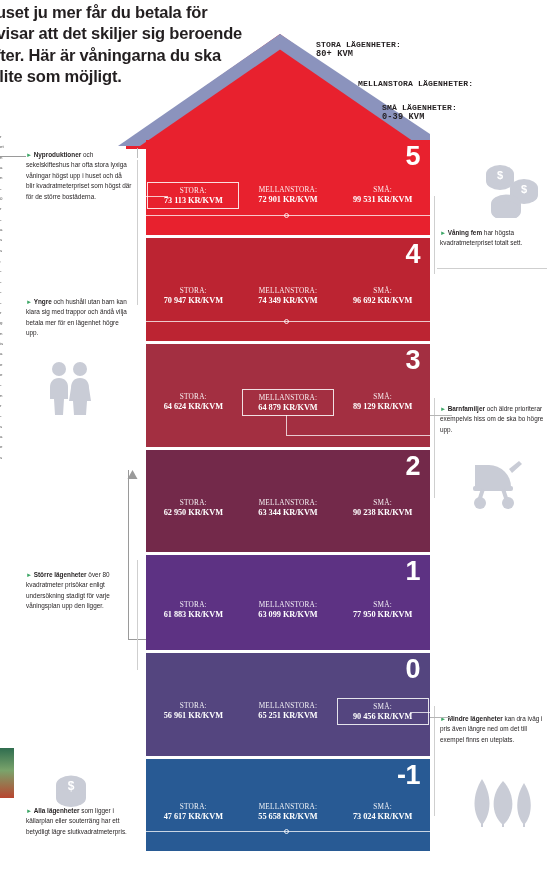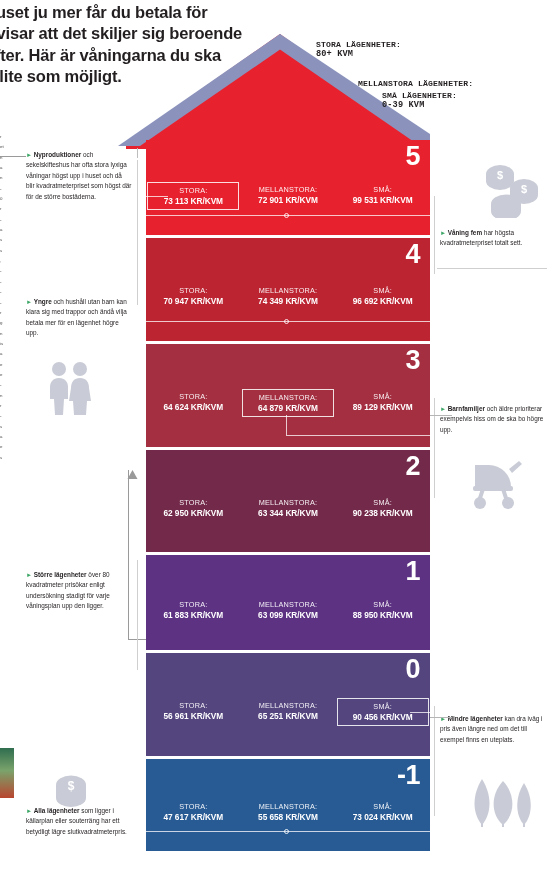--- a/index.html
+++ b/index.html
@@ -36,38 +36,38 @@
   .legend-row .lab {
     font-size: 8.1px; font-weight: 700; color: #231f20; letter-spacing: .15px;
     display:block;
   }
   .legend-row .val {
     font-size: 8.6px; font-weight: 800; color: #231f20; letter-spacing: .15px;
     display:block;
   }
   .lg0 { padding-left: 16px; }
   .lg1 { padding-left: 58px; margin-top: 20px;}
-  .lg2 { padding-left: 82px; margin-top: 3px;}
+  .lg2 { padding-left: 82px; margin-top: 15px;}
 
   
   .floors { position: absolute; left: 146px; top: 140px; width: 284px; }
   .floor {
     position: relative; width: 284px; margin-bottom: 3px;
     color: #fff;
   }
   .floor-num {
     position: absolute; right: 10px; top: 3px;
     font-size: 27px; font-weight: 800; line-height: 1; color: #fff;
     letter-spacing: -0.5px;
   }
   .prices {
     position: absolute; left: 0; width: 284px;
     display: flex; justify-content: space-around; align-items: flex-start;
   }
-  .pcell { text-align: center; padding: 3px 1px; width: 92px; }
+  .pcell { text-align: center; padding: 3px 1px; width: 92px; font-family: Liberation Serif, serif; }
   .pcell.boxed { border: 1px solid rgba(255,255,255,.85); }
   .pcell .plabel {
     font-size: 7.3px; font-weight: 400; letter-spacing: .2px;
     color: rgba(255,255,255,.92); display: block; margin-bottom: 1px;
   }
   .pcell .pval {
     font-size: 8.3px; font-weight: 800; letter-spacing: -0.05px;
     color: #fff; display: block; white-space: nowrap;
   }
 
@@ -260,21 +260,21 @@
           <div class="pcell">
             <span class="plabel">STORA:</span>
             <span class="pval">61 883 KR/KVM</span>
           </div>
           <div class="pcell">
             <span class="plabel">MELLANSTORA:</span>
             <span class="pval">63 099 KR/KVM</span>
           </div>
           <div class="pcell">
             <span class="plabel">SMÅ:</span>
-            <span class="pval">88 950 KR/KVM</span>
+            <span class="pval">77 950 KR/KVM</span>
           </div>
         </div>
       </div>
       <div class="floor" style="height: 103px; background: rgb(84, 69, 127);">
         <div class="floor-num">0</div>
         <div class="prices" style="top: 45px;">
           <div class="pcell">
             <span class="plabel">STORA:</span>
             <span class="pval">56 961 KR/KVM</span>
           </div>

